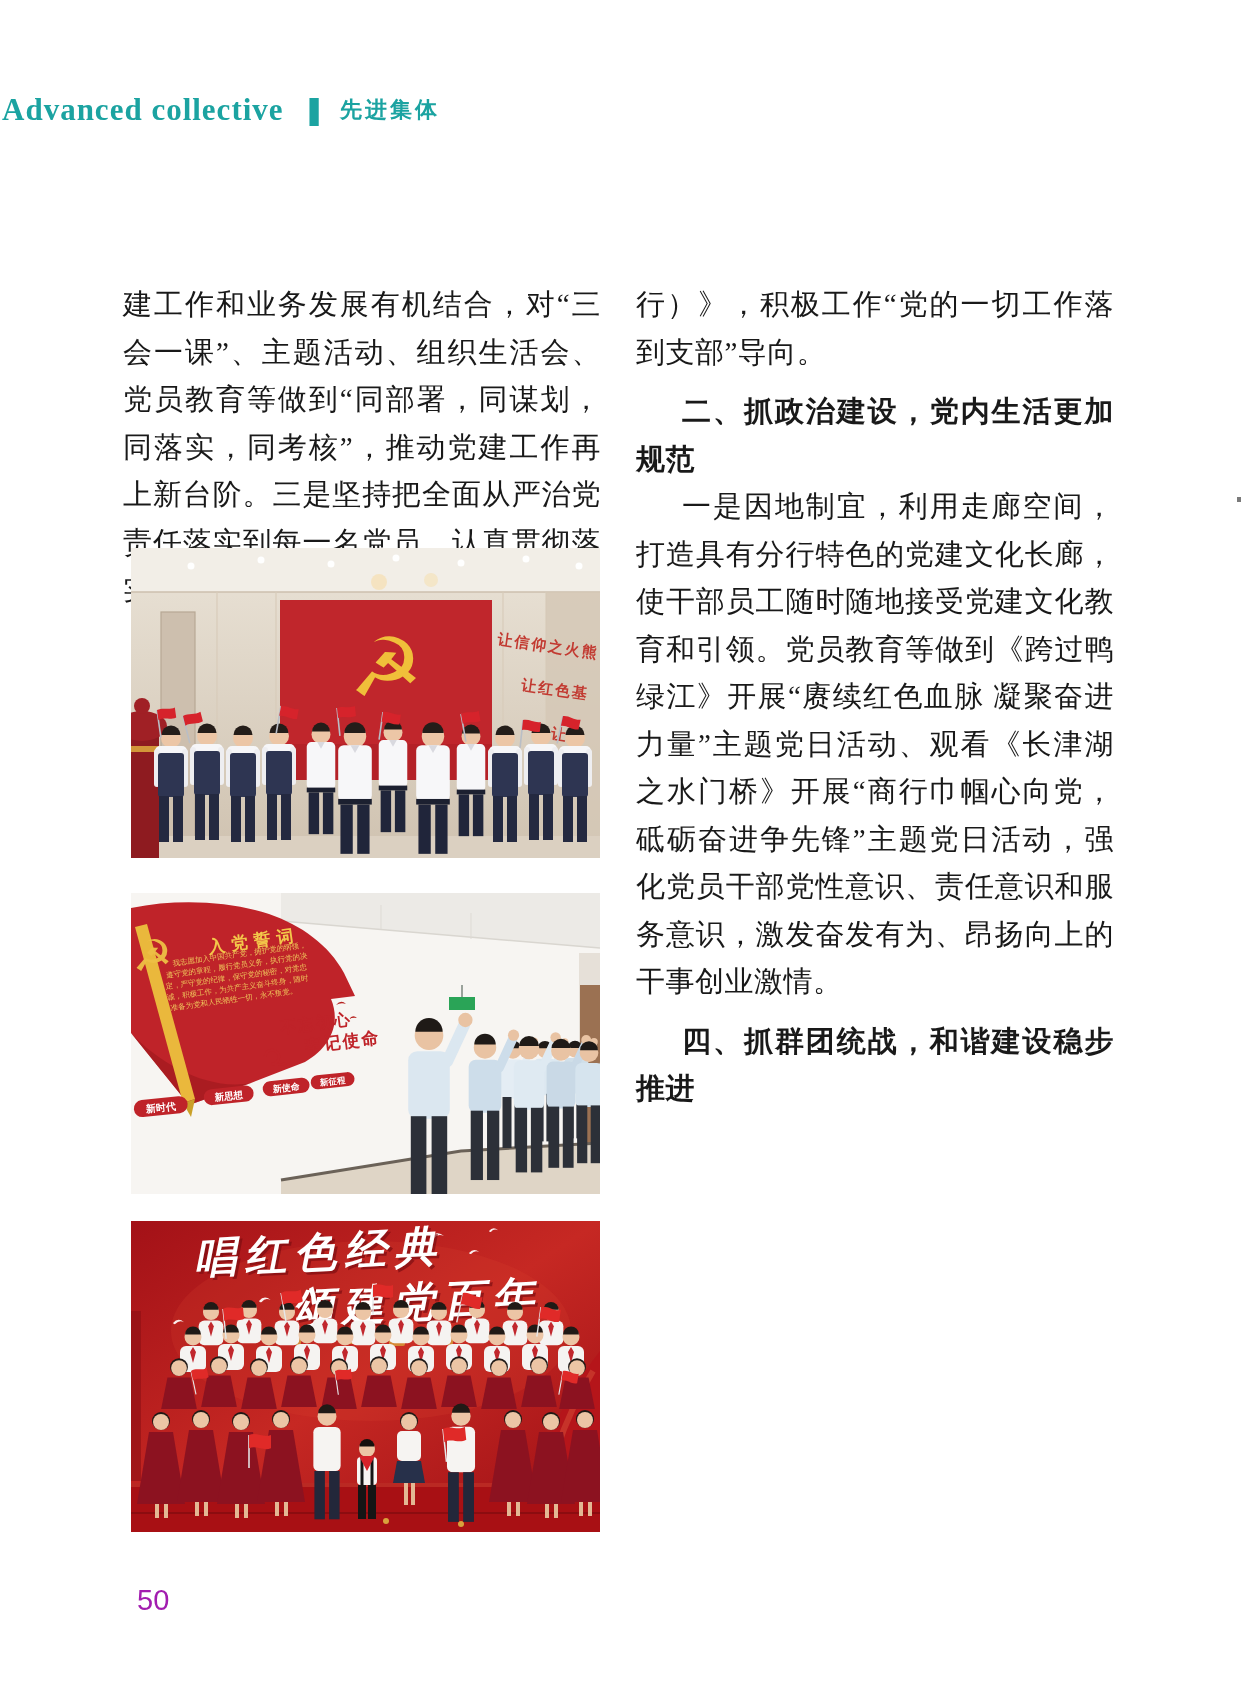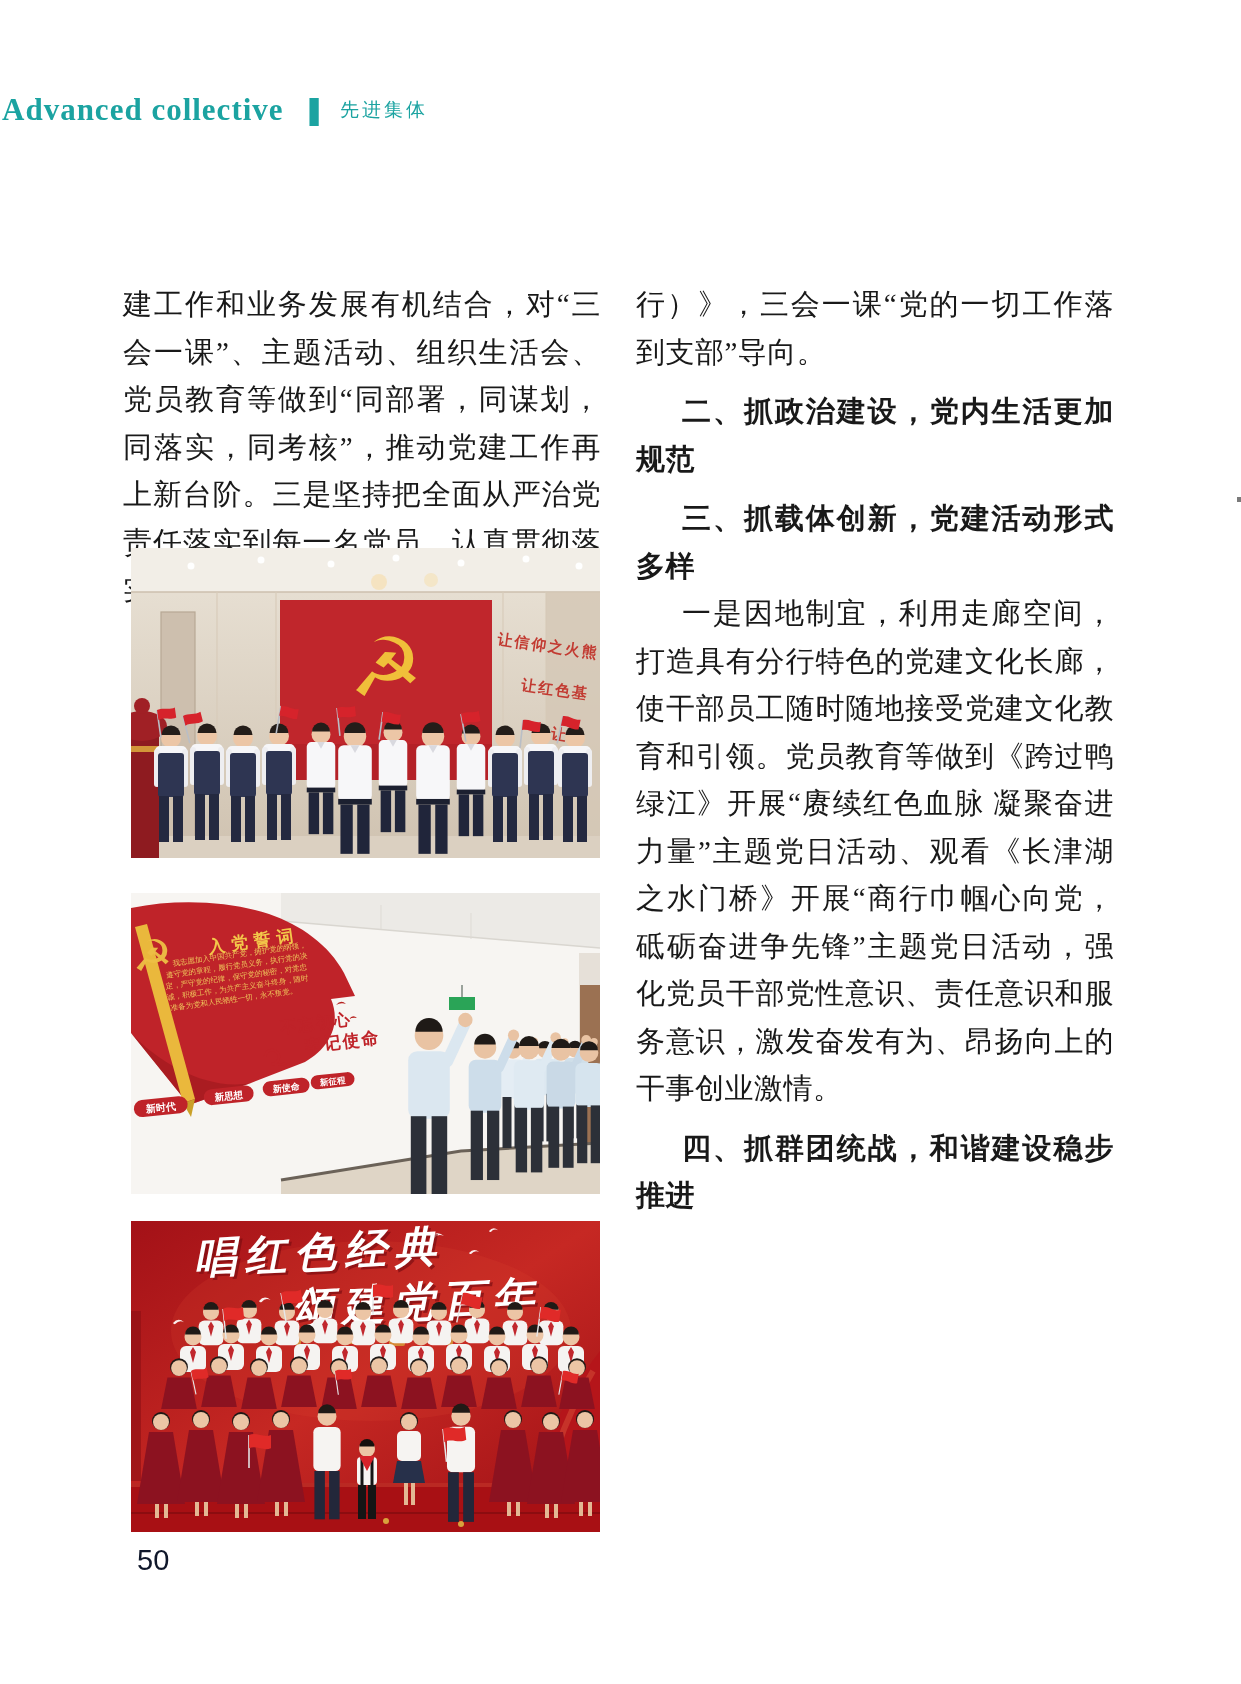--- a/index.html
+++ b/index.html
@@ -5,58 +5,57 @@
   html,body{margin:0;padding:0;}
   body{
     width:1241px;height:1684px;position:relative;background:#ffffff;
     font-family:"Liberation Sans","DejaVu Sans",sans-serif;
     overflow:hidden;
   }
   
   .header{position:absolute;left:2px;top:92px;display:flex;align-items:center;color:#1ba3a1;}
   .h-en{font-family:"Liberation Serif","DejaVu Serif",serif;font-weight:bold;font-size:31px;letter-spacing:1px;}
   .h-bar{display:inline-block;font-weight:bold;font-size:30px;transform:scaleX(2.4);margin:0 22px 0 26px;}
-  .h-zh{font-weight:normal;font-size:19px;letter-spacing:3px;font-family:"Liberation Sans","DejaVu Sans",sans-serif;}
+  .h-zh{font-weight:bold;font-size:22px;letter-spacing:3px;font-family:"Liberation Sans","DejaVu Sans",sans-serif;}
   
   .col{position:absolute;top:281px;font-size:29px;line-height:47.5px;color:#191919;
        text-align:justify;font-family:"Liberation Serif","DejaVu Serif",serif;letter-spacing:0.5px;}
   .col p{margin:0;padding:0;}
   .left-col{left:123px;width:478px;}
   .right-col{left:636px;width:478px;}
   p.hd{font-weight:bold;text-indent:46px;font-family:"Liberation Sans","DejaVu Sans",sans-serif;margin-top:12px;}
   p.bd{text-indent:46px;}
   
   .photo{position:absolute;left:131px;width:469px;overflow:hidden;background:#ddd;}
   #photo1{top:548px;height:310px;}
   #photo2{top:893px;height:301px;}
   #photo3{top:1221px;height:311px;}
   .photo svg{display:block;width:100%;height:100%;}
   .svg-cjk{font-family:"Liberation Sans","DejaVu Sans",sans-serif;font-weight:bold;}
   .svg-cjk-light{font-family:"Liberation Sans","DejaVu Sans",sans-serif;}
   
-  .pagenum{position:absolute;left:137px;top:1544px;font-size:29px;color:#0f172a;}
+  .pagenum{position:absolute;left:137px;top:1584px;font-size:29px;color:#a21caf;}
   .artifact{position:absolute;left:1237px;top:497px;width:4px;height:5px;background:#7a7a7a;}
 </style>
 </head>
 <body>
 
 <div class="header">
   <span class="h-en">Advanced collective</span>
   <span class="h-bar">|</span>
   <span class="h-zh">先进集体</span>
 </div>
 
 <div class="col left-col">
   <p class="cont">建工作和业务发展有机结合，对“三会一课”、主题活动、组织生活会、党员教育等做到“同部署，同谋划，同落实，同考核”，推动党建工作再上新台阶。三是坚持把全面从严治党责任落实到每一名党员，认真贯彻落实《中国共产党支部工作条例（试</p>
 </div>
 
 <div class="col right-col">
-  <p class="cont">行）》，三会一课“党的一切工作落到支部”导向。</p>
+  <p class="cont">行）》，积极工作“党的一切工作落到支部”导向。</p>
   <p class="hd">二、抓政治建设，党内生活更加规范</p>
-  <p class="hd">三、抓载体创新，党建活动形式多样</p>
   <p class="bd">一是因地制宜，利用走廊空间，打造具有分行特色的党建文化长廊，使干部员工随时随地接受党建文化教育和引领。党员教育等做到《跨过鸭绿江》开展“赓续红色血脉 凝聚奋进力量”主题党日活动、观看《长津湖之水门桥》开展“商行巾帼心向党，砥砺奋进争先锋”主题党日活动，强化党员干部党性意识、责任意识和服务意识，激发奋发有为、昂扬向上的干事创业激情。</p>
   <p class="hd">四、抓群团统战，和谐建设稳步推进</p>
 
 </div>
 
 <div class="photo" id="photo1">
 <svg viewBox="0 0 469 310" xmlns="http://www.w3.org/2000/svg">
   <defs>
     <linearGradient id="wall1" x1="0" y1="0" x2="0" y2="1">
       <stop offset="0" stop-color="#eae3d7"></stop>

